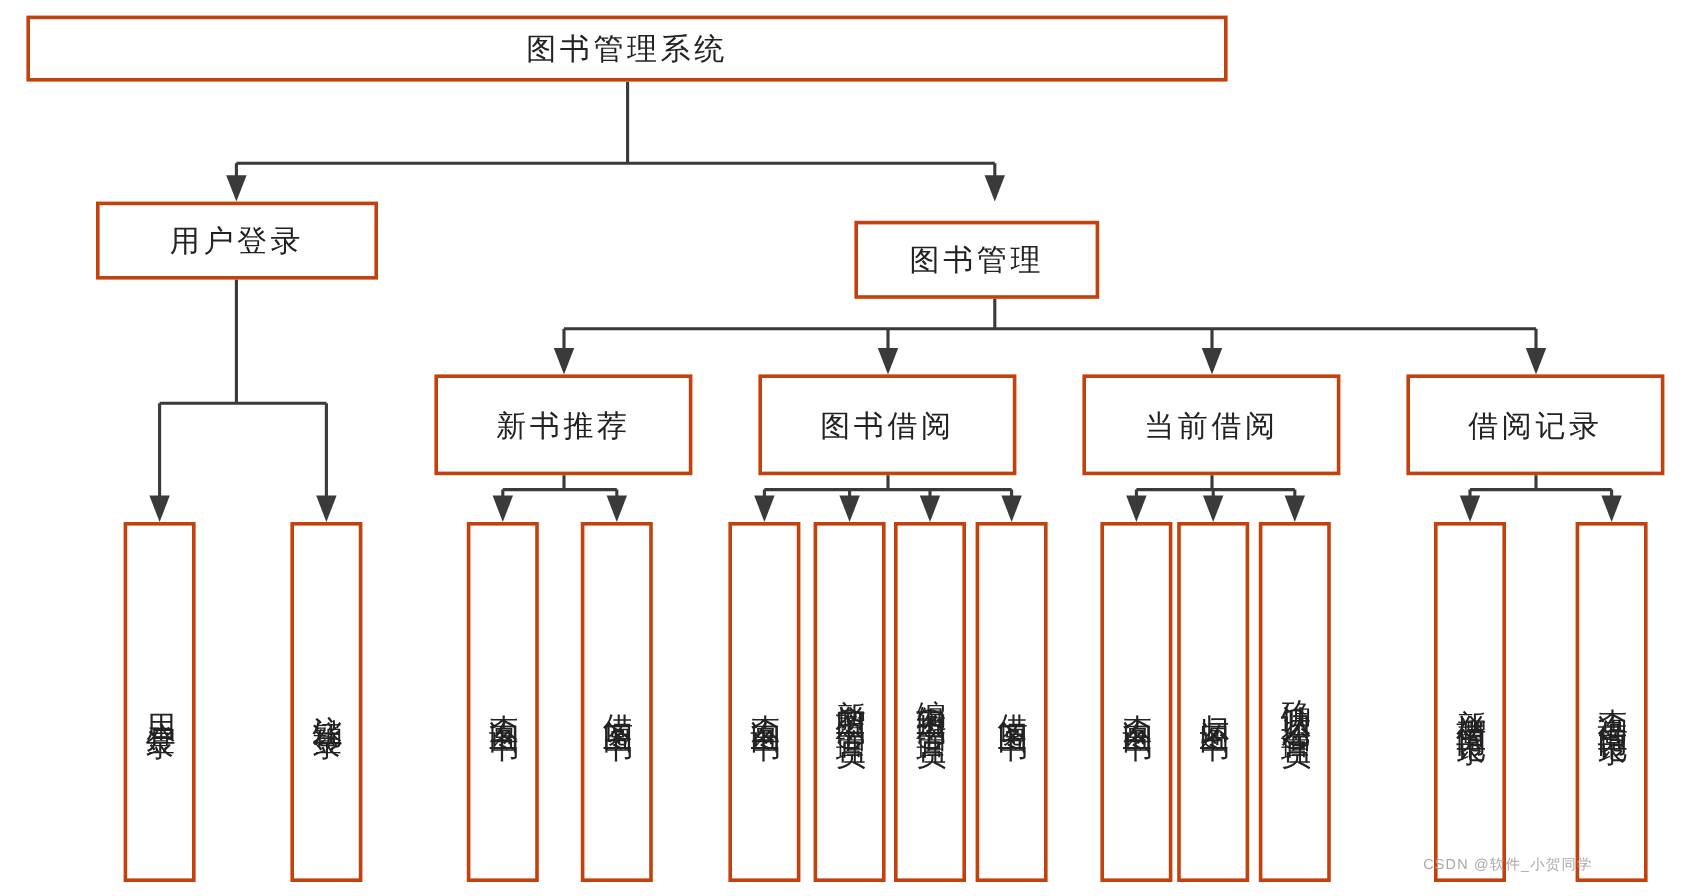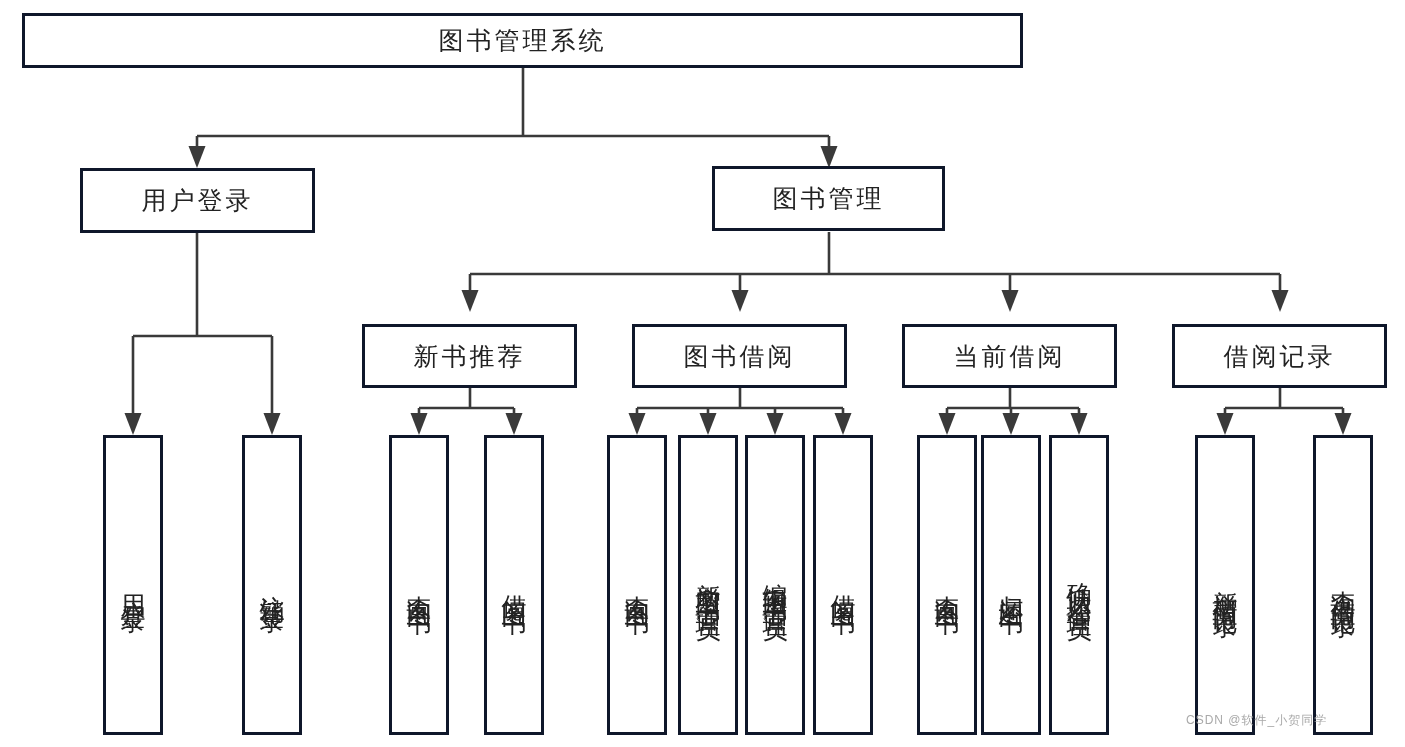--- a/index.html
+++ b/index.html
@@ -6,38 +6,38 @@
   .canvas{
     position:relative;
     width:1405px;height:747px;
     background:#ffffff;
     font-family:"Liberation Sans", sans-serif;
     overflow:hidden;
   }
   .wires{position:absolute;left:0;top:0;width:1405px;height:747px;}
   .box{
     position:absolute;
-    border:3px solid #0f172a;
+    border:3px solid #c2410c;
     background:#ffffff;
     box-sizing:border-box;
     display:flex;align-items:center;justify-content:center;
   }
   .box .lbl{
     color:#222222;
     font-size:25px;
     letter-spacing:3px;
     white-space:nowrap;
   }
   
   #root{left:22px;top:13px;width:1001px;height:55px;}
   
   #l2-login{left:80px;top:168px;width:235px;height:65px;}
-  #l2-book{left:712px;top:166px;width:233px;height:65px;font-family:Liberation Mono, monospace;}
+  #l2-book{left:712px;top:184px;width:204px;height:65px;font-family:Liberation Mono, monospace;}
   
-  .l3{top:324px;width:215px;height:64px;}
+  .l3{top:312px;width:215px;height:84px;}
   #l3-1{left:362px;}
   #l3-2{left:632px;}
   #l3-3{left:902px;}
   #l3-4{left:1172px;}
   
   .leaf{top:435px;width:60px;height:300px;}
   .leaf .vlbl{
     writing-mode:vertical-rl;
     color:#222222;
     font-size:25px;

